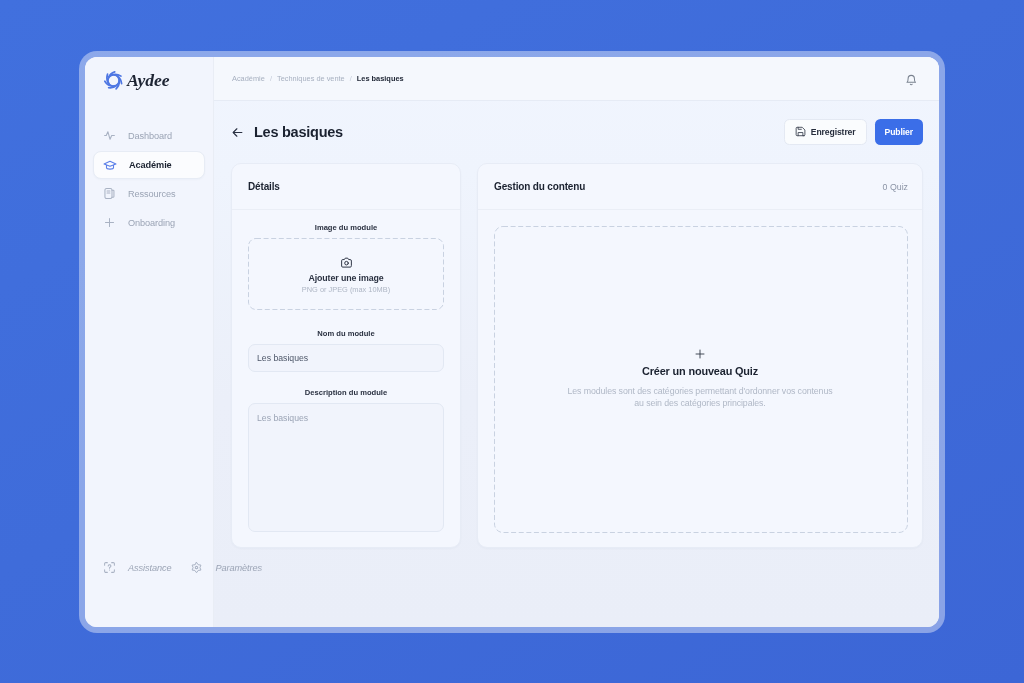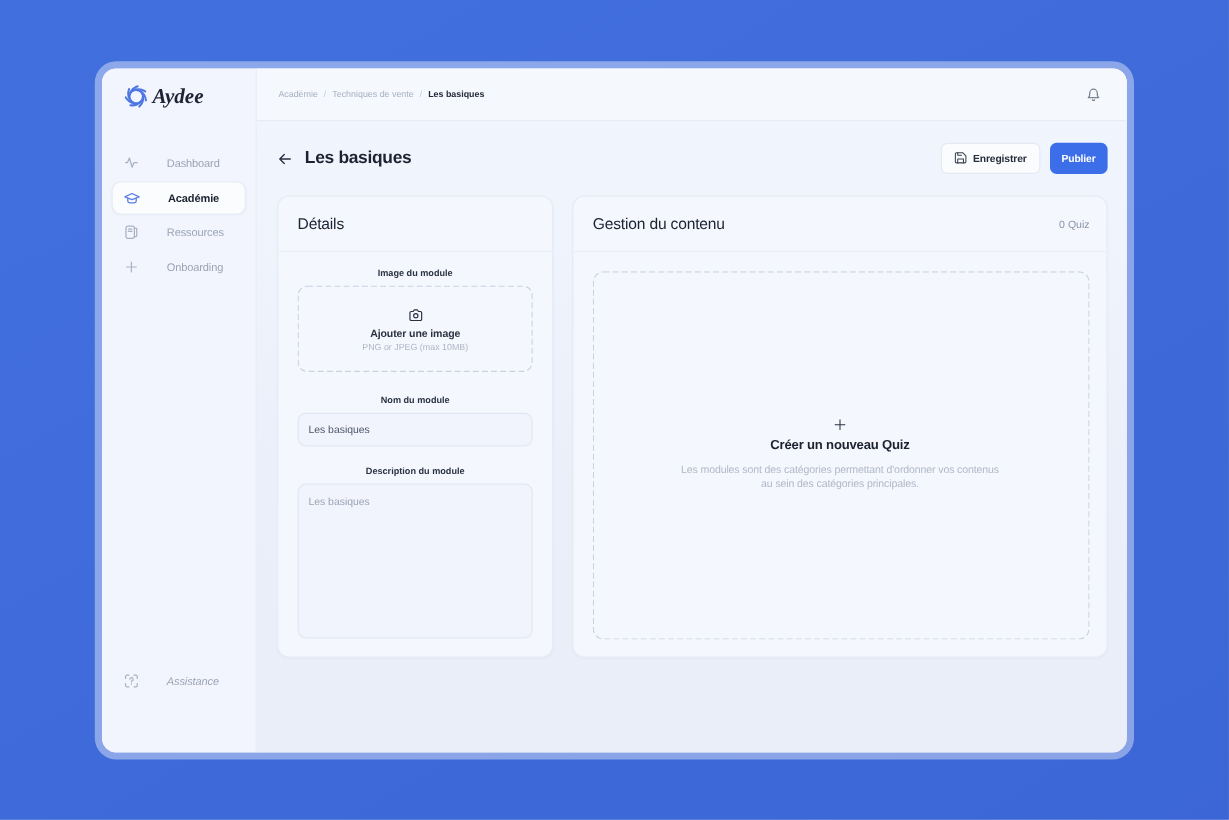--- a/index.html
+++ b/index.html
@@ -18,21 +18,21 @@
   }
   
   .sidebar { width:129px; background:#f2f5fd; border-right:1px solid #e9edf5;
              display:flex; flex-direction:column; padding:0; position:relative;}
   .brand { display:flex; align-items:center; gap:3px; position:absolute; left:18px; top:14px; height:20px;}
   .brand-name { font-family:"Liberation Serif", serif; font-style:italic; font-size:17.6px;
                 color:#1d2433; letter-spacing:0px; font-weight:700; line-height:1; margin-top:0px;}
   .logo { width:21px; height:21px; display:block; flex:none; margin-top:-1px;}
   .logo svg { display:block; }
   .nav { position:absolute; left:8px; right:8px; top:64px; display:flex; flex-direction:column;}
-  .nav-item { display:flex; align-items:center; gap:23px; height:29px; padding:0 9px;
+  .nav-item { display:flex; align-items:center; gap:12px; height:29px; padding:0 9px;
               border-radius:8px; font-size:9.2px; color:#9ba4b5; font-weight:400; cursor:pointer;
               letter-spacing:-0.1px;}
   .nav-item .ico { width:14px; height:14px; display:flex; align-items:center; justify-content:center; flex:none;}
   .nav-item.active { background:#fbfcfe; border:1px solid #e7ecf5; color:#1b2230; font-weight:700;
                      box-shadow:0 1px 2px rgba(30,50,100,0.03); height:28px; margin:0.5px 0;}
   .nav-bottom { position:absolute; left:8px; right:8px; top:496px; display:flex; flex-direction:row;font-style:italic;}
   
   .main { flex:1; display:flex; flex-direction:column; min-width:0;
           background:linear-gradient(180deg,#f1f5fe 0%,#eff4fd 20%,#ebeff9 60%,#eaeef8 100%);}
   .topbar { height:44px; flex:none; display:flex; align-items:center; justify-content:space-between;
@@ -50,21 +50,21 @@
   .actions { display:flex; align-items:center; gap:8px;}
   .btn { display:flex; align-items:center; gap:5px; height:26px; border-radius:5.5px; font-size:8.6px;
          padding:0 10px; cursor:pointer; font-weight:700; letter-spacing:-0.1px;}
   .btn-secondary { background:#fafcfe; border:1px solid #e4e9f3; color:#262d3c;}
   .btn-primary { background:#3b6ee8; color:#ffffff; font-weight:600;}
   .content { display:flex; gap:16px; padding:0 16px 0 17px; height:385px; flex:none; margin-top:9px;}
   .card { background:#f4f7fe; border:1px solid #e7ecf6; border-radius:10px; display:flex; flex-direction:column;
           box-shadow:0 1px 2px rgba(40,60,110,0.03);}
   .card-head { height:46px; flex:none; display:flex; align-items:center; justify-content:space-between;
                padding:0 14px 0 16px; border-bottom:1px solid #eaeef6;}
-  .card-head h2 { font-size:13px; color:#1b2230; font-weight:400; letter-spacing:-0.15px;}
+  .card-head h2 { font-size:10px; color:#1b2230; font-weight:700; letter-spacing:-0.15px;}
   .card-head .meta { font-size:8.8px; color:#8b94a6;}
   .card-left { width:230px; flex:none;}
   .card-right { flex:1; min-width:0;}
   .card-body { padding:13px 16px 16px; display:flex; flex-direction:column;}
   .field-label { font-size:7.6px; color:#2b3242; font-weight:700; margin-bottom:6px; line-height:1.2;text-align:center;}
   .dropzone { border-radius:8px; height:72px; display:flex; flex-direction:column; position:relative;
               align-items:center; justify-content:center; background:#f4f7fe; cursor:pointer; padding-top:3px;}
   .dashborder { position:absolute; inset:0; pointer-events:none; }
   .dashborder rect { fill:none; stroke:#c9d2e1; stroke-width:1; stroke-dasharray:5 2.6; }
   .dz-ico { display:flex; margin-bottom:4px; }
@@ -148,20 +148,29 @@
       <div class="nav-item">
         <span class="ico">
           <svg width="13" height="13" viewBox="0 0 24 24" fill="none" stroke="#a9b2c3" stroke-width="1.9" stroke-linecap="round" stroke-linejoin="round">
             <path d="M3 8V5.2A2.2 2.2 0 0 1 5.2 3H8M16 3h2.8A2.2 2.2 0 0 1 21 5.2V8M21 16v2.8a2.2 2.2 0 0 1-2.2 2.2H16M8 21H5.2A2.2 2.2 0 0 1 3 18.8V16"></path>
             <path d="M9.6 9.3a2.5 2.5 0 1 1 3.4 2.3c-.6.25-1 .8-1 1.5v.4" stroke-width="1.9"></path>
             <path d="M12 16.7v.01" stroke-width="2.1"></path>
           </svg>
         </span>
         <span>Assistance</span>
       </div>
+      <div class="nav-item">
+        <span class="ico">
+          <svg width="13" height="13" viewBox="0 0 24 24" fill="none" stroke="#a9b2c3" stroke-width="2" stroke-linecap="round" stroke-linejoin="round">
+            <path d="M12.00 2.60 L15.35 7.25 L20.90 8.00 L18.90 13.00 L20.90 18.00 L15.35 18.75 L12.00 23.40 L8.65 18.75 L3.10 18.00 L5.10 13.00 L3.10 8.00 L8.65 7.25 Z" transform="translate(1.05,0.25) scale(0.915)"></path>
+            <path d="M12 9.7 14.1 10.9v2.4L12 14.5l-2.1-1.2v-2.4z"></path>
+          </svg>
+        </span>
+        <span>Paramètres</span>
+      </div>
     </div>
   </aside>
 
   <div class="main">
     <div class="topbar">
       <div class="crumbs">
         <span>Académie</span>
         <span class="sep">/</span>
         <span>Techniques de vente</span>
         <span class="sep">/</span>

